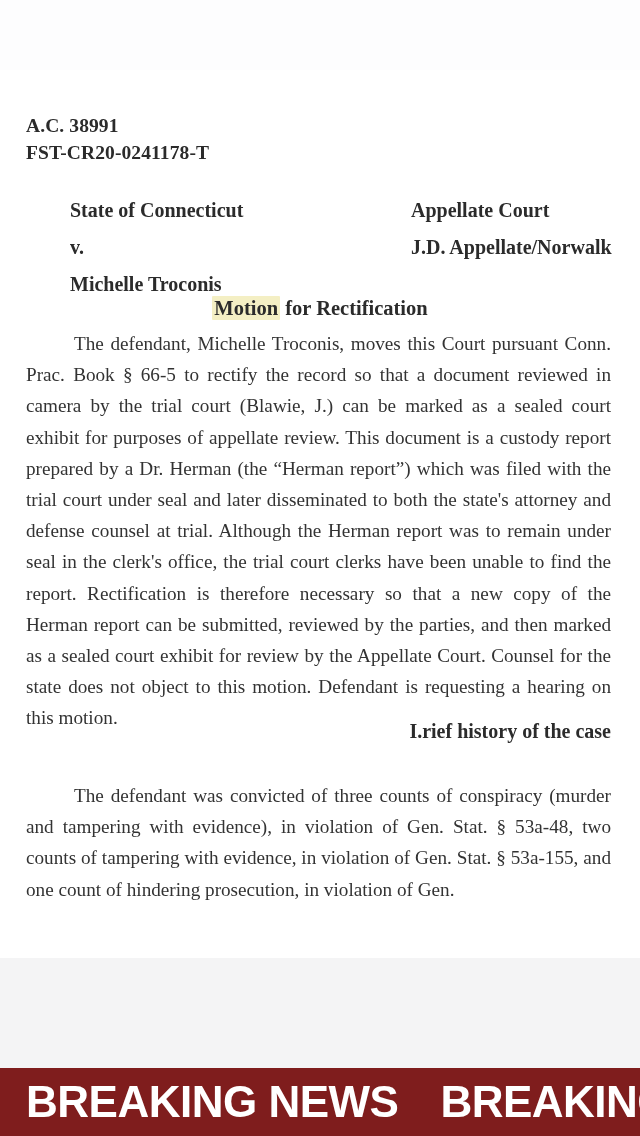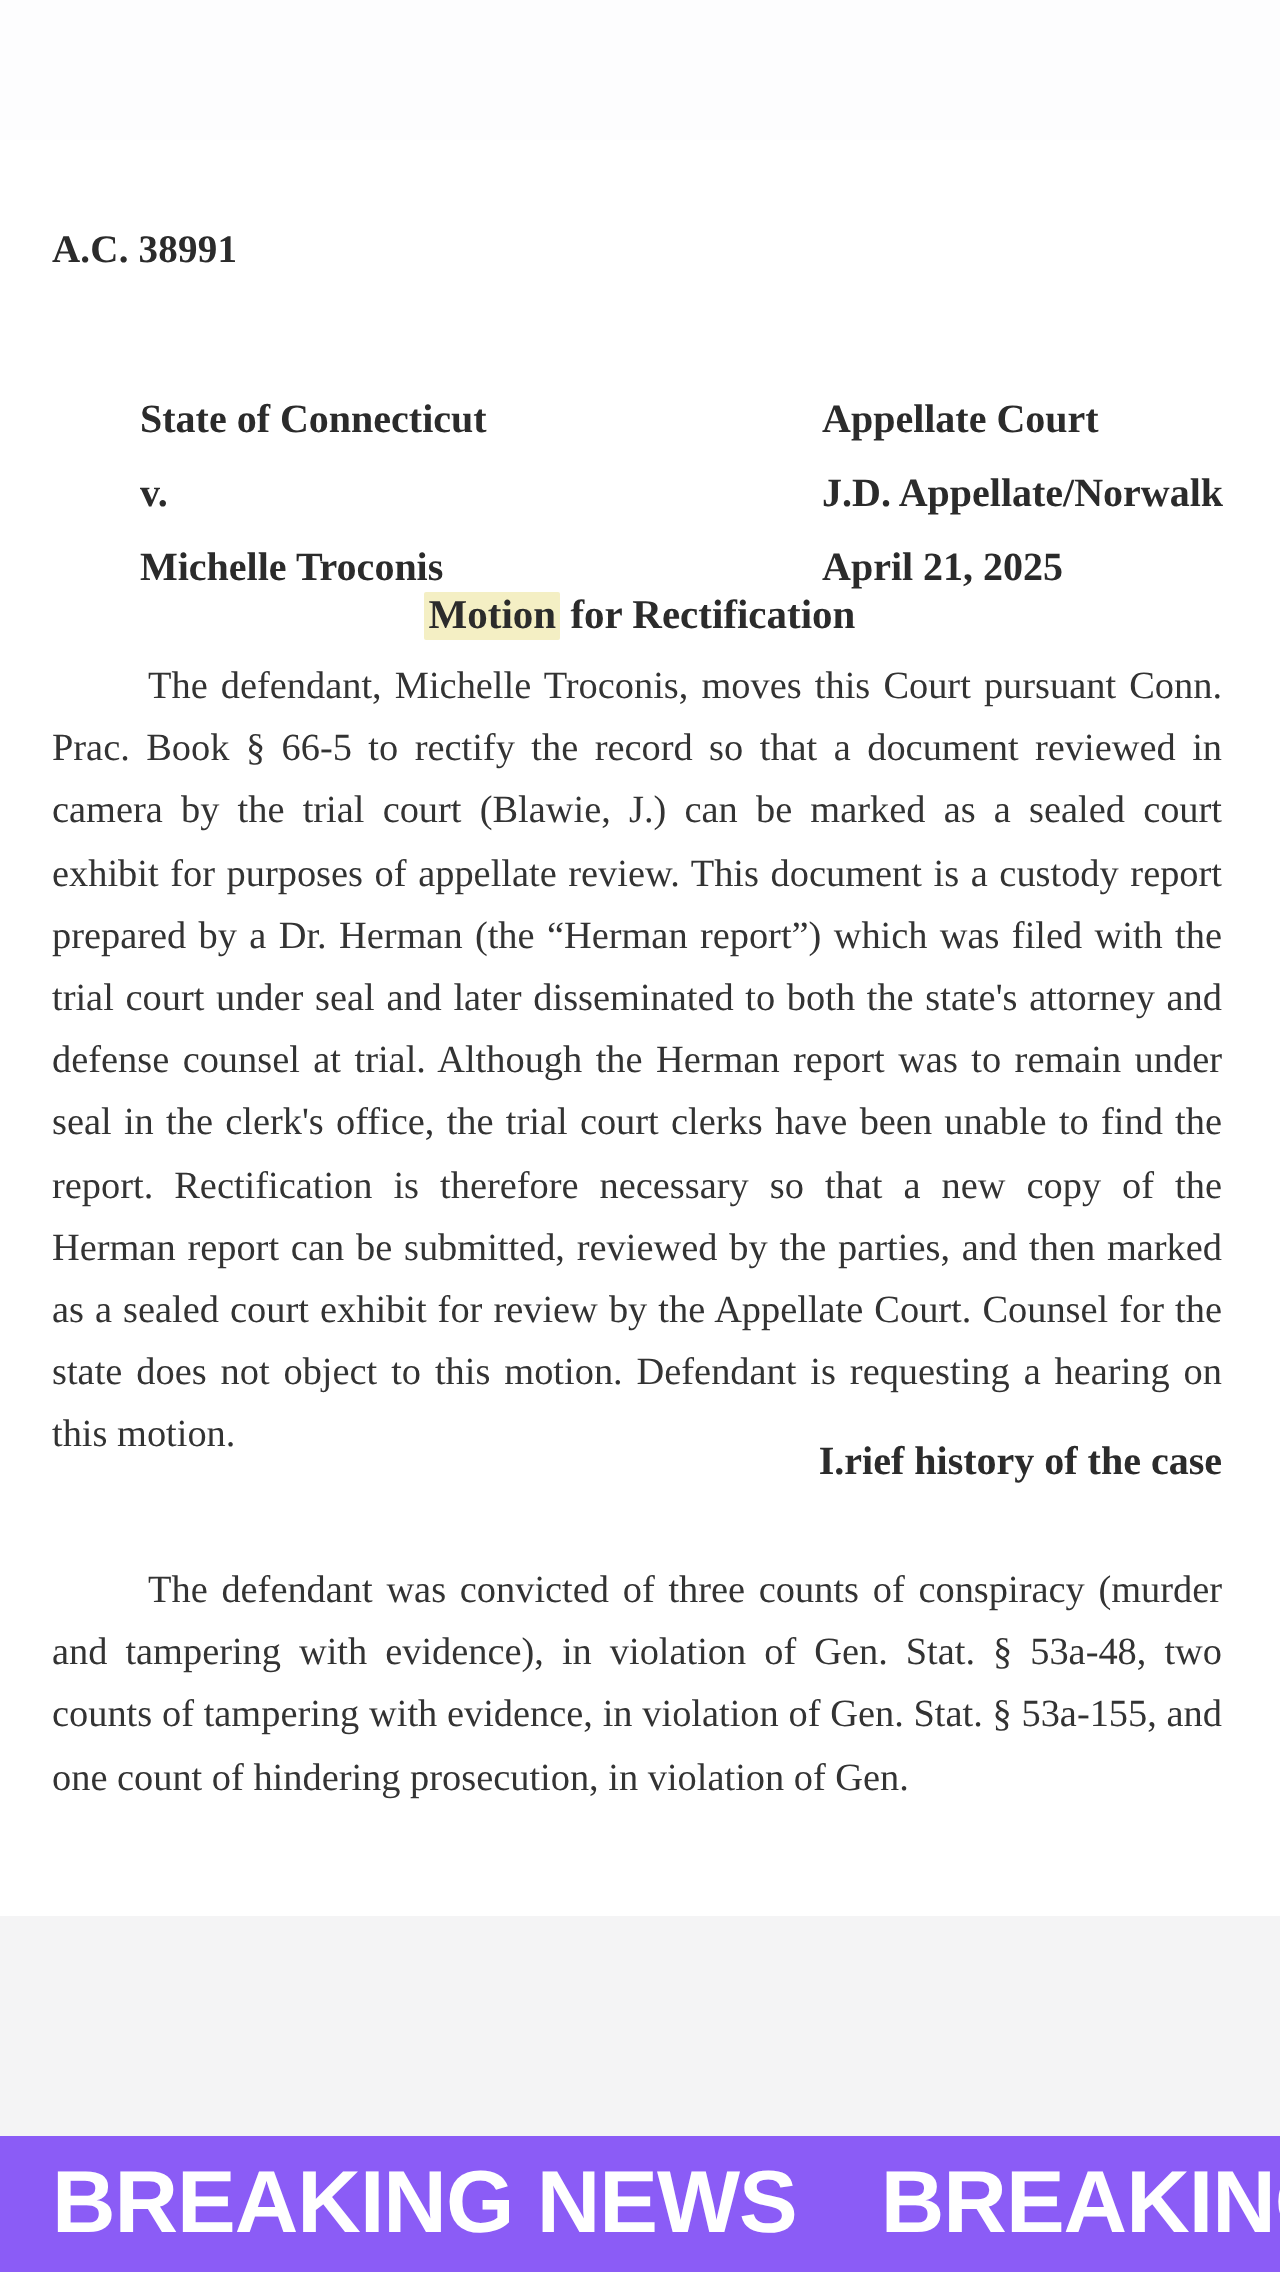--- a/index.html
+++ b/index.html
@@ -144,21 +144,21 @@
     height: 110px;
     background: #f4f4f5;
   }
 
   
   #news-ticker {
     position: absolute;
     top: 1068px; left: 0;
     width: 640px;
     height: 68px;
-    background: #8b5cf6;
+    background: #7f1d1d;
     overflow: hidden;
     display: flex;
     align-items: center;
   }
   .ticker-track {
     display: flex;
     align-items: center;
     white-space: nowrap;
     padding-left: 26px;
   }
@@ -178,34 +178,34 @@
 
 <div id="frame">
 
   <div id="top-gap"></div>
 
   <div id="doc-sheet">
     <div class="doc-inner">
 
       <div class="case-ids">
         <div>A.C. 38991</div>
+        <div>FST-CR20-0241178-T</div>
       </div>
 
       <div class="caption-grid">
         <div class="caption-row">
           <span class="cap-left">State of Connecticut</span>
           <span class="cap-right">Appellate Court</span>
         </div>
         <div class="caption-row">
           <span class="cap-left">v.</span>
           <span class="cap-right">J.D. Appellate/Norwalk</span>
         </div>
         <div class="caption-row">
           <span class="cap-left">Michelle Troconis</span>
-          <span class="cap-right">April 21, 2025</span>
         </div>
       </div>
 
       <div class="doc-title">
         <span class="hl">Motion</span><span> for Rectification</span>
       </div>
 
       <div class="body-block" id="para-1">
         <p>The defendant, Michelle Troconis, moves this Court pursuant Conn. Prac. Book § 66-5 to rectify the record so that a document reviewed in camera by the trial court (Blawie, J.) can be marked as a sealed court exhibit for purposes of appellate review. This document is a custody report prepared by a Dr. Herman (the “Herman report”) which was filed with the trial court under seal and later disseminated to both the state's attorney and defense counsel at trial. Although the Herman report was to remain under seal in the clerk's office, the trial court clerks have been unable to find the report. Rectification is therefore necessary so that a new copy of the Herman report can be submitted, reviewed by the parties, and then marked as a sealed court exhibit for review by the Appellate Court. Counsel for the state does not object to this motion. Defendant is requesting a hearing on this motion.</p>
       </div>

